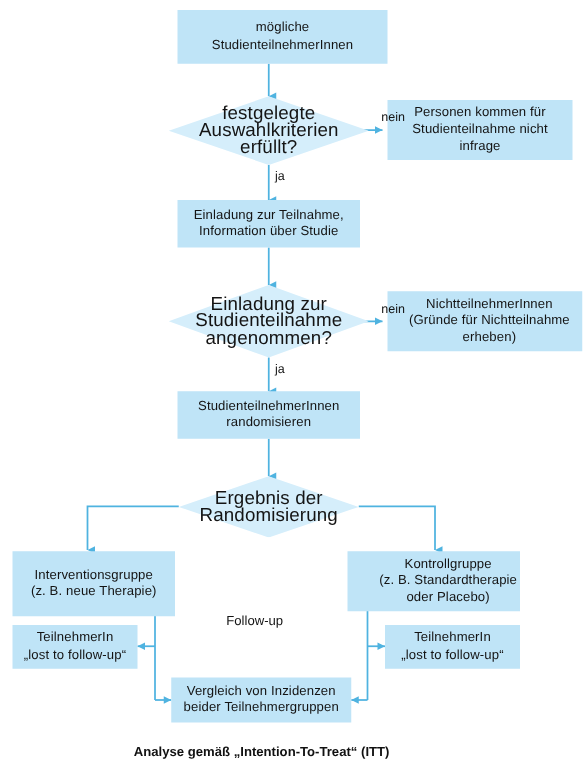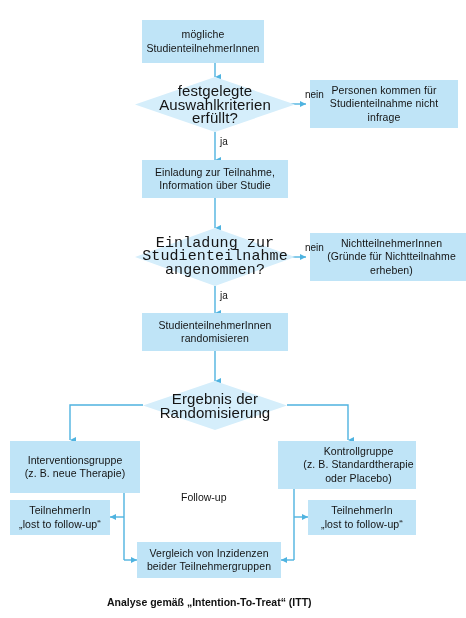--- a/index.html
+++ b/index.html
@@ -133,21 +133,21 @@
       <path d="M124,560 L137,560" marker-end="url(#arrRight)"></path>
 
       <path d="M294,479 L294,560"></path>
 
       <path d="M294,517 L308,517" marker-end="url(#arrRight)"></path>
 
       <path d="M294,560 L281,560" marker-end="url(#arrLeft)"></path>
     </g>
   </svg>
 
-  <div class="node rect" style="left:142px;top:20px;width:122px;height:43px;">
+  <div class="node rect" style="left:142px;top:8px;width:168px;height:43px;">
     <div>
       <span>mögliche</span><br>
       <span>StudienteilnehmerInnen</span>
     </div>
   </div>
 
   <div class="diamond-wrap" style="left:135px;top:77px;width:160px;height:55px;">
     <div class="diamond-shape"></div>
     <div class="diamond-label">
       <div>
@@ -170,21 +170,21 @@
 
   <div class="lbl" style="left:196px;top:136px;">ja</div>
 
   <div class="node rect" style="left:142px;top:160px;width:146px;height:38px;">
     <div>
       <span>Einladung zur Teilnahme,</span><br>
       <span>Information über Studie</span>
     </div>
   </div>
 
-  <div class="diamond-wrap" style="left:135px;top:228px;width:160px;height:58px;font-family:Liberation Mono, monospace;">
+  <div class="diamond-wrap" style="left:135px;top:228px;width:160px;height:58px;">
     <div class="diamond-shape"></div>
     <div class="diamond-label">
       <div>
         <span>Einladung zur</span><br>
         <span>Studienteilnahme</span><br>
         <span>angenommen?</span>
       </div>
     </div>
   </div>
 

